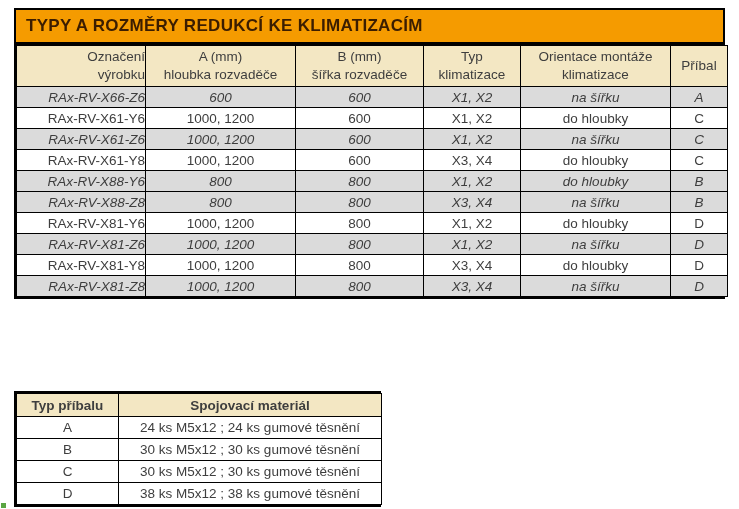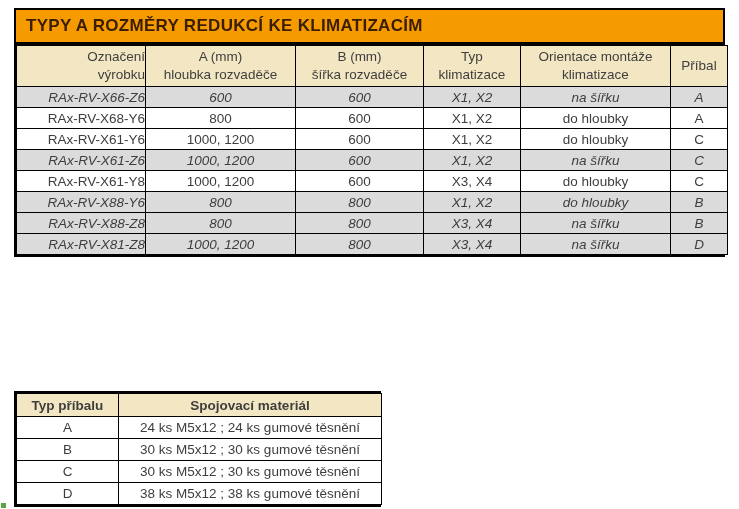--- a/index.html
+++ b/index.html
@@ -92,28 +92,20 @@
     <tbody>
       <tr class="alt">
         <td class="col-product">RAx-RV-X66-Z6</td>
         <td>600</td>
         <td>600</td>
         <td>X1, X2</td>
         <td>na šířku</td>
         <td>A</td>
       </tr>
       <tr>
-        <td class="col-product">RAx-RV-X68-Y6</td>
-        <td>800</td>
-        <td>600</td>
-        <td>X1, X2</td>
-        <td>do hloubky</td>
-        <td>A</td>
-      </tr>
-      <tr>
         <td class="col-product">RAx-RV-X61-Y6</td>
         <td>1000, 1200</td>
         <td>600</td>
         <td>X1, X2</td>
         <td>do hloubky</td>
         <td>C</td>
       </tr>
       <tr class="alt">
         <td class="col-product">RAx-RV-X61-Z6</td>
         <td>1000, 1200</td>
@@ -138,20 +130,44 @@
         <td>do hloubky</td>
         <td>B</td>
       </tr>
       <tr class="alt">
         <td class="col-product">RAx-RV-X88-Z8</td>
         <td>800</td>
         <td>800</td>
         <td>X3, X4</td>
         <td>na šířku</td>
         <td>B</td>
+      </tr>
+      <tr>
+        <td class="col-product">RAx-RV-X81-Y6</td>
+        <td>1000, 1200</td>
+        <td>800</td>
+        <td>X1, X2</td>
+        <td>do hloubky</td>
+        <td>D</td>
+      </tr>
+      <tr class="alt">
+        <td class="col-product">RAx-RV-X81-Z6</td>
+        <td>1000, 1200</td>
+        <td>800</td>
+        <td>X1, X2</td>
+        <td>na šířku</td>
+        <td>D</td>
+      </tr>
+      <tr>
+        <td class="col-product">RAx-RV-X81-Y8</td>
+        <td>1000, 1200</td>
+        <td>800</td>
+        <td>X3, X4</td>
+        <td>do hloubky</td>
+        <td>D</td>
       </tr>
       <tr class="alt">
         <td class="col-product">RAx-RV-X81-Z8</td>
         <td>1000, 1200</td>
         <td>800</td>
         <td>X3, X4</td>
         <td>na šířku</td>
         <td>D</td>
       </tr>
     </tbody>

